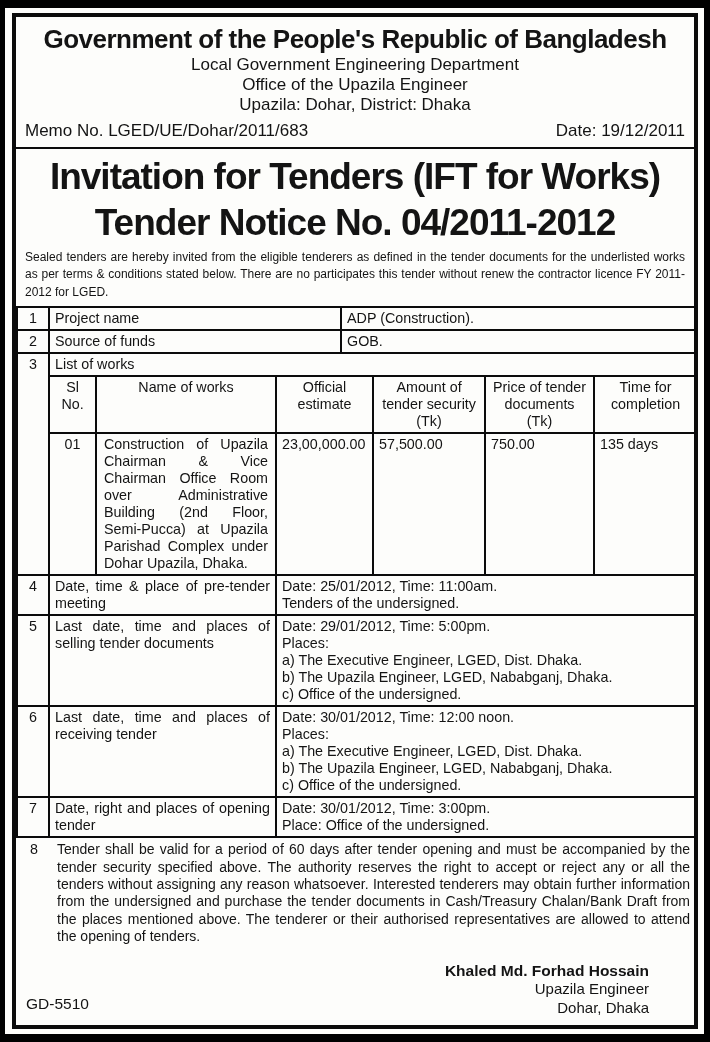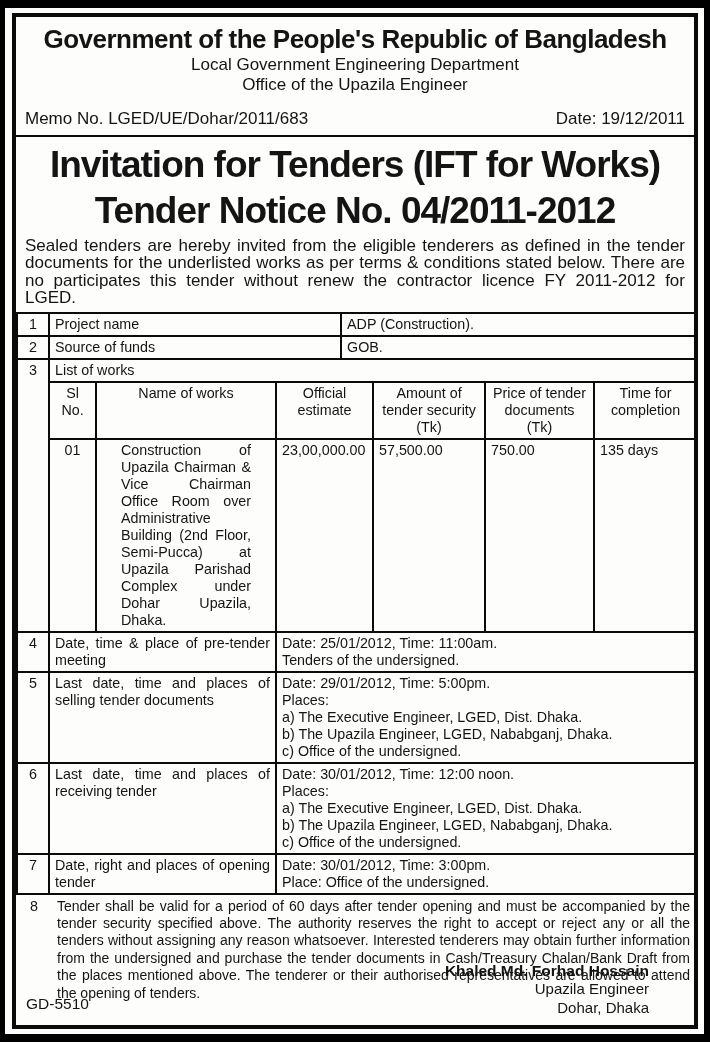--- a/index.html
+++ b/index.html
@@ -10,53 +10,54 @@
   }
   .page{position:absolute;left:5px;top:8px;width:699px;height:1026px;background:#fdfdfb;}
   .docbox{
     position:absolute;left:7px;top:5px;right:6px;bottom:5px;
     border:4px solid #0b0b0b;padding:4px 7px;overflow:hidden;
   }
   
   .hdr{text-align:center;}
   .hdr-line1{font-size:26px;font-weight:bold;line-height:32px;margin-top:2px;letter-spacing:-0.5px;}
   .hdr-sub{font-size:17px;line-height:20px;}
-  .memo-row{display:flex;justify-content:space-between;font-size:17px;line-height:22px;margin-top:13px;padding:0 2px 4px 2px;}
+  .memo-row{display:flex;justify-content:space-between;font-size:17px;line-height:22px;margin-top:5px;padding:0 2px 4px 2px;}
   .sep{border-bottom:2px solid #0b0b0b;margin:1px -7px 0 -7px;}
   
   .title{text-align:center;font-weight:bold;font-size:37px;line-height:46px;letter-spacing:-1px;margin:5px 0 3px 0;}
   
-  .intro{font-size:17px;line-height:17.4px;text-align:justify;margin:2px 2px 5px 2px;}
+  .intro{font-size:12px;line-height:17.4px;text-align:justify;margin:2px 2px 5px 2px;}
   
   table{border-collapse:collapse;table-layout:fixed;width:calc(100% + 14px);margin:0 -7px;}
   td{border:2px solid #0b0b0b;font-size:14.3px;line-height:17px;vertical-align:top;padding:2px 5px;overflow:hidden;}
   td.numc{text-align:center;padding:2px 2px;}
   td.lblj{text-align:justify;}
   td.ctr{text-align:center;}
-  td.worksname{text-align:justify;padding:2px 24px;}
+  td.worksname{text-align:justify;padding:2px 7px;}
   .th-narrow{width:28px;margin:0 auto;}
   
   .terms{display:flex;margin:0 -7px;padding-top:3px;}
   .terms-no{width:36px;flex:0 0 36px;text-align:center;font-size:14.3px;line-height:17.4px;}
   .terms-text{flex:1;font-size:14px;line-height:17.4px;text-align:justify;padding:0 4px 0 5px;}
   
   .sig{position:absolute;right:45px;bottom:8px;width:310px;text-align:right;font-size:15px;line-height:18.5px;}
   .sig-name{font-weight:bold;font-size:15.5px;}
   .gd{position:absolute;left:10px;bottom:12px;font-size:15.5px;}
 </style>
 </head>
 <body>
 
 <div class="page">
   <div class="docbox">
 
     <div class="hdr">
       <div class="hdr-line1">Government of the People's Republic of Bangladesh</div>
       <div class="hdr-sub">Local Government Engineering Department</div>
       <div class="hdr-sub">Office of the Upazila Engineer</div>
+      <div class="hdr-sub">Upazila: Dohar, District: Dhaka</div>
     </div>
 
     <div class="memo-row">
       <span>Memo No. LGED/UE/Dohar/2011/683</span>
       <span>Date: 19/12/2011</span>
     </div>
 
     <div class="sep"></div>
 
     <div class="title">

